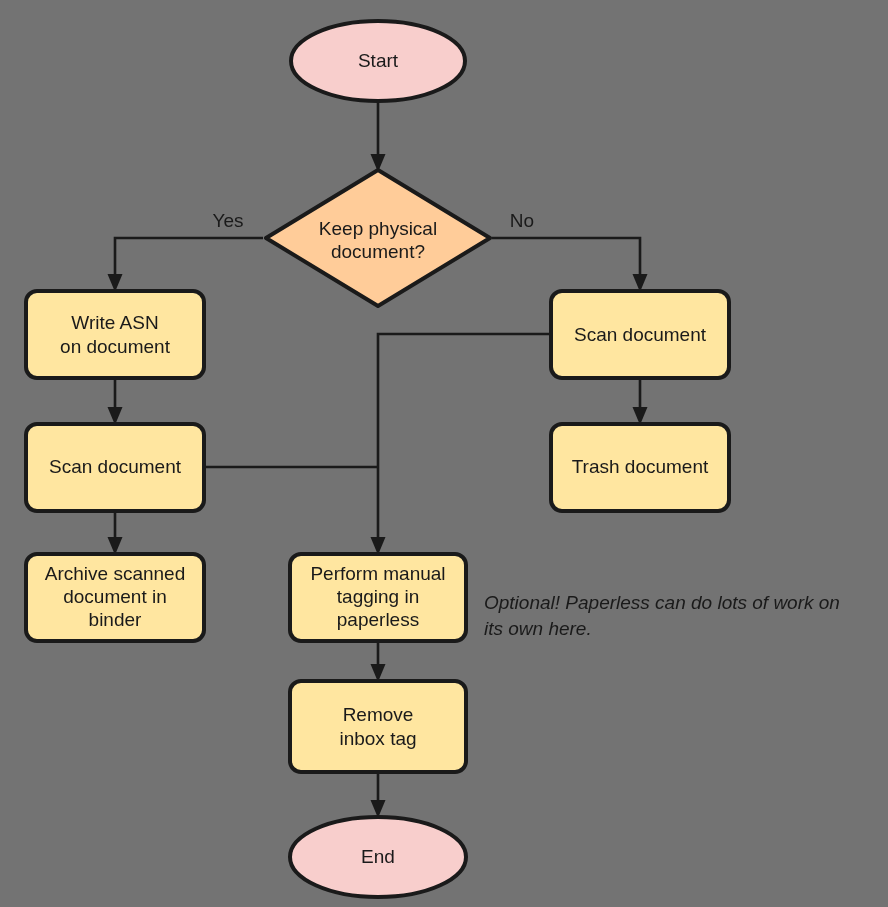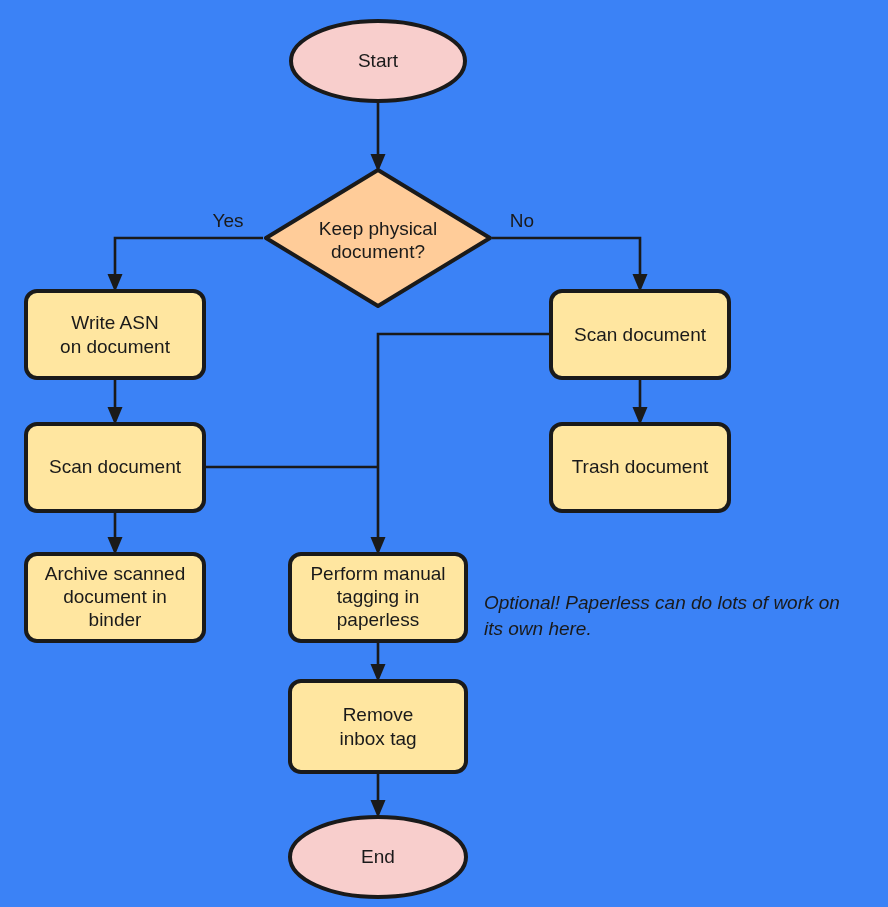--- a/index.html
+++ b/index.html
@@ -8,21 +8,21 @@
     padding: 0;
     background: #ffffff;
   }
   body {
     font-family: "Liberation Sans", sans-serif;
   }
   #canvas {
     position: relative;
     width: 888px;
     height: 907px;
-    background: #3b82f6;
+    background: #737373;
     overflow: hidden;
   }
   #flow-svg {
     position: absolute;
     left: 0;
     top: 0;
     width: 888px;
     height: 907px;
     display: block;
   }

